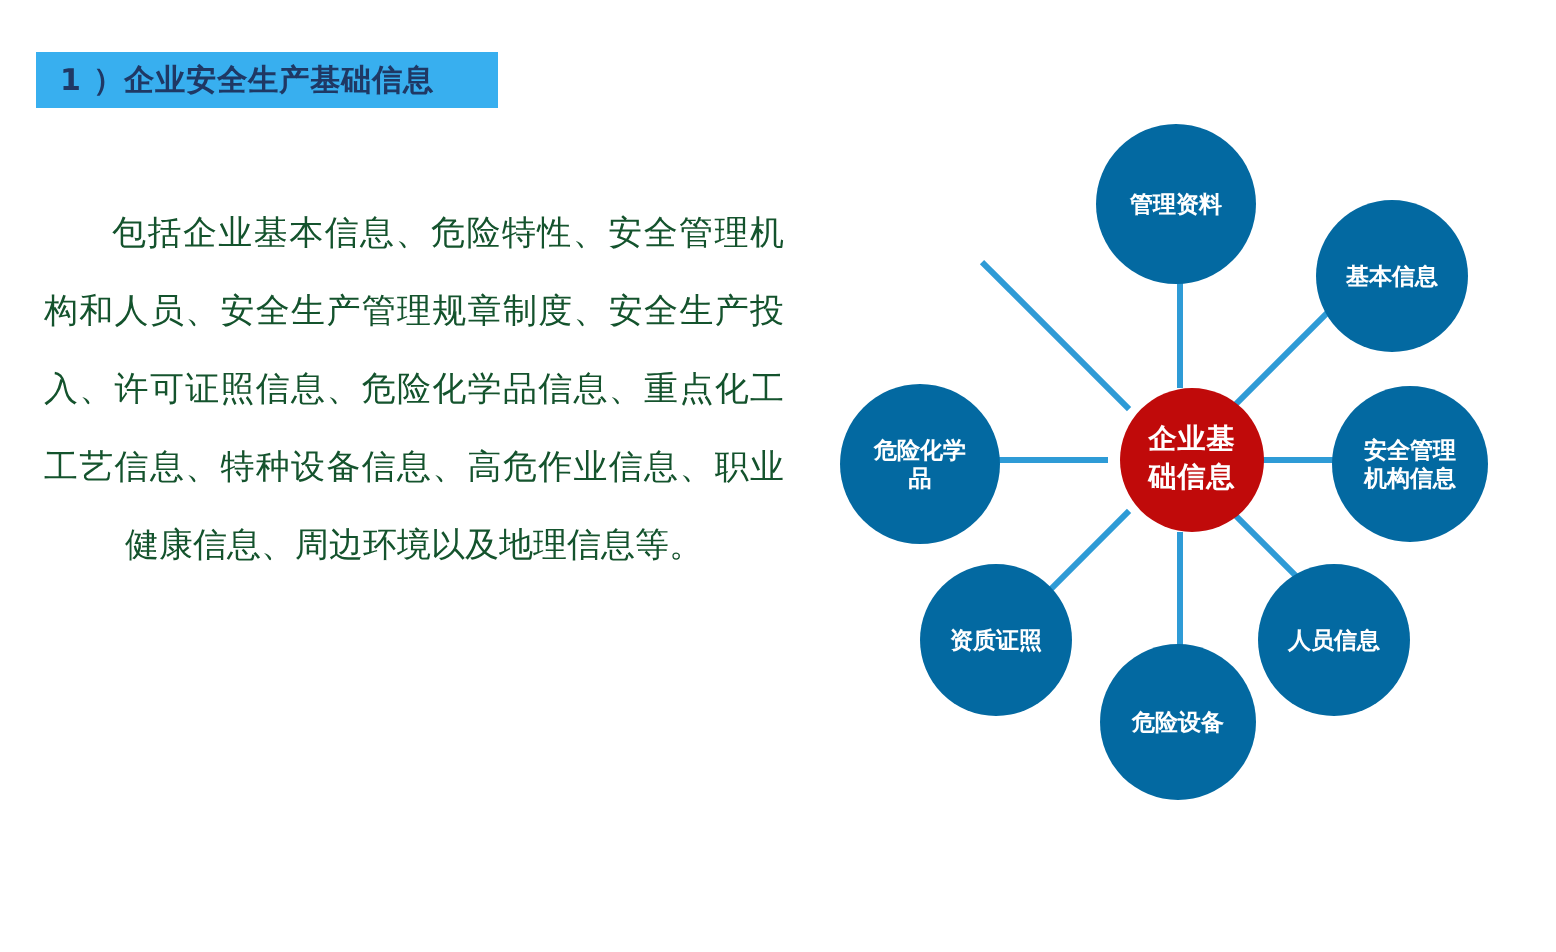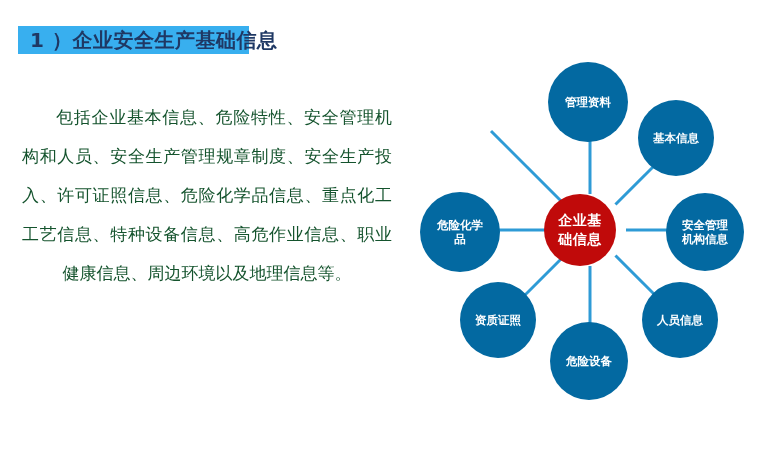--- a/index.html
+++ b/index.html
@@ -23,21 +23,21 @@
     width: 231px;
     height: 28px;
     background: #38AFEF;
     display: flex;
     align-items: center;
     box-sizing: border-box;
     padding-left: 12px;
   }
   #header-title {
     color: #1F3864;
-    font-size: 20px;
+    font-size: 15px;
     font-weight: bold;
     letter-spacing: 0.5px;
     white-space: nowrap;
     line-height: 1;
   }
 
   
   #body-paragraph {
     position: absolute;
     left: 22px;
@@ -117,45 +117,45 @@
         <line x1="154.54415587728428" y1="205.45584412271572" x2="81.00505063388336" y2="278.99494936611666"></line>
         <line x1="144" y1="180" x2="40" y2="179.99999999999997"></line>
         <line x1="154.54415587728428" y1="154.54415587728428" x2="81.00505063388336" y2="81.00505063388334"></line>
       </g>
   </svg>
 
   <div class="node node-satellite" style="left:138px; top:12px; width:80px; height:80px;">
     <span class="node-label">管理资料</span>
   </div>
 
-  <div class="node node-satellite" style="left:228px; top:50px; width:76px; height:76px;">
+  <div class="node node-satellite" style="left:248px; top:50px; width:76px; height:76px;">
     <span class="node-label">基本信息</span>
   </div>
 
   <div class="node node-satellite" style="left:256px; top:143px; width:78px; height:78px;justify-content:center;">
     <span class="node-label">安全管理
 机构信息</span>
   </div>
 
-  <div class="node node-satellite" style="left:232px; top:232px; width:76px; height:76px;">
+  <div class="node node-satellite" style="left:219px; top:232px; width:76px; height:76px;">
     <span class="node-label">人员信息</span>
   </div>
 
   <div class="node node-satellite" style="left:50px; top:232px; width:76px; height:76px;">
     <span class="node-label">资质证照</span>
   </div>
 
   <div class="node node-satellite" style="left:140px; top:272px; width:78px; height:78px;">
     <span class="node-label">危险设备</span>
   </div>
 
   <div class="node node-satellite" style="left:10px; top:142px; width:80px; height:80px;">
     <span class="node-label">危险化学
 品</span>
   </div>
 
 
-  <div class="node node-center" style="left:134px; top:144px; width:72px; height:72px;text-align:right;">
+  <div class="node node-center" style="left:150px; top:144px; width:72px; height:72px;text-align:right;">
     <span class="node-label">企业基
 础信息</span>
   </div>
 
 </div>
 
 </body></html>

